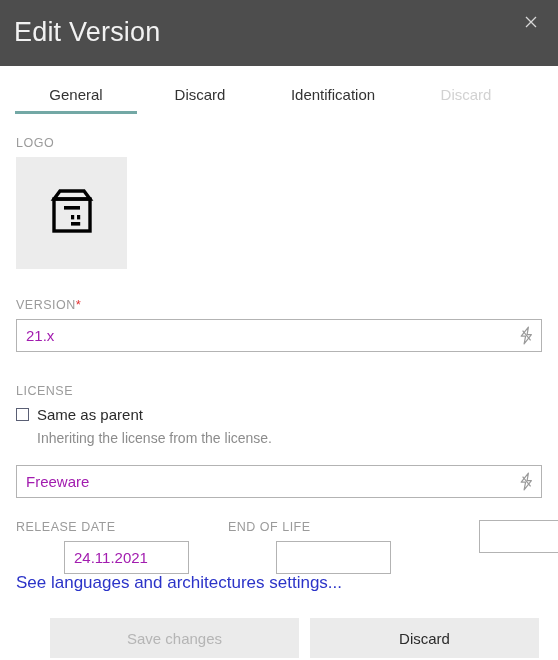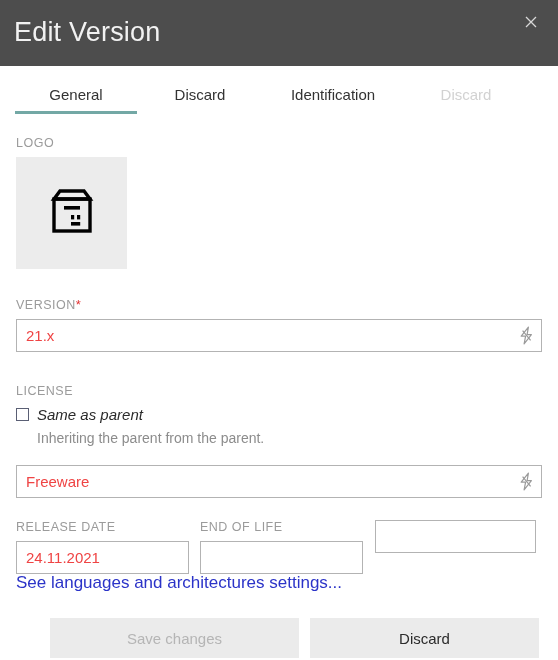--- a/index.html
+++ b/index.html
@@ -121,21 +121,21 @@
     position: relative;
     height: 33px;
     border: 1px solid #b3b3b3;
     background: #ffffff;
     box-sizing: border-box;
     display: flex;
     align-items: center;
   }
   .input-value {
     font-size: 15px;
-    color: #ef4444;
+    color: #a21caf;
     padding-left: 9px;
     line-height: 20px;
     flex: 1 1 auto;
     white-space: nowrap;
     overflow: hidden;
   }
   .bolt-icon {
     width: 30px;
     height: 31px;
     flex: 0 0 auto;
@@ -147,21 +147,20 @@
   .bolt-icon svg { display: block; }
 
   .version-block { margin-top: 28px; }
   .license-block { margin-top: 32px; }
 
   
   .checkbox-row {
     display: flex;
     align-items: center;
     margin-top: 2px;
-    font-style: italic;
   }
   .checkbox {
     width: 13px;
     height: 13px;
     border: 1px solid #5a5f74;
     background: #ffffff;
     box-sizing: border-box;
     margin-right: 8px;
     flex: 0 0 auto;
     cursor: pointer;
@@ -177,32 +176,34 @@
     color: #8c8c8c;
     margin: 5px 0 0 21px;
     line-height: 18px;
   }
   .license-input { margin-top: 18px; }
 
   
   .dates-row {
     display: flex;
     margin-top: 22px;
+    gap: 28px;
   }
   .date-col { flex: 0 0 auto; }
   .date-col.c1 { width: 173px; margin-right: 11px; }
   .date-col.c2 { width: 163px; margin-right: 12px; }
   .date-col.c3 { width: 161px; }
   .date-input {
     height: 33px;
     border: 1px solid #b3b3b3;
     background: #ffffff;
     box-sizing: border-box;
     display: flex;
     align-items: center;
+    margin-left: 48px;
   }
   .date-input .input-value { padding-left: 9px; }
 
   
   .settings-link {
     display: inline-block;
     font-size: 17px;
     color: #2b33c8;
     text-decoration: none;
     cursor: pointer;
@@ -300,21 +301,21 @@
       </div>
     </div>
 
     
     <div class="license-block">
       <div class="field-label">LICENSE</div>
       <div class="checkbox-row">
         <span class="checkbox"></span>
         <span class="checkbox-label">Same as parent</span>
       </div>
-      <div class="hint-text">Inheriting the parent from the parent.</div>
+      <div class="hint-text">Inheriting the license from the license.</div>
       <div class="input-wrap license-input">
         <div class="input-value">Freeware</div>
         <div class="bolt-icon">
           <svg width="15" height="19" viewBox="0 0 15 19" aria-hidden="true">
             <path d="M9.4 1.2 L2.2 10.2 L6.6 10.2 L5.1 17.8 L12.4 8.6 L8.1 8.6 Z" fill="none" stroke="#9a9a9a" stroke-width="1.2" stroke-linejoin="round"></path>
             <path d="M3.6 4.6 L11.6 14.4" stroke="#9a9a9a" stroke-width="1.2"></path>
           </svg>
         </div>
       </div>
     </div>

